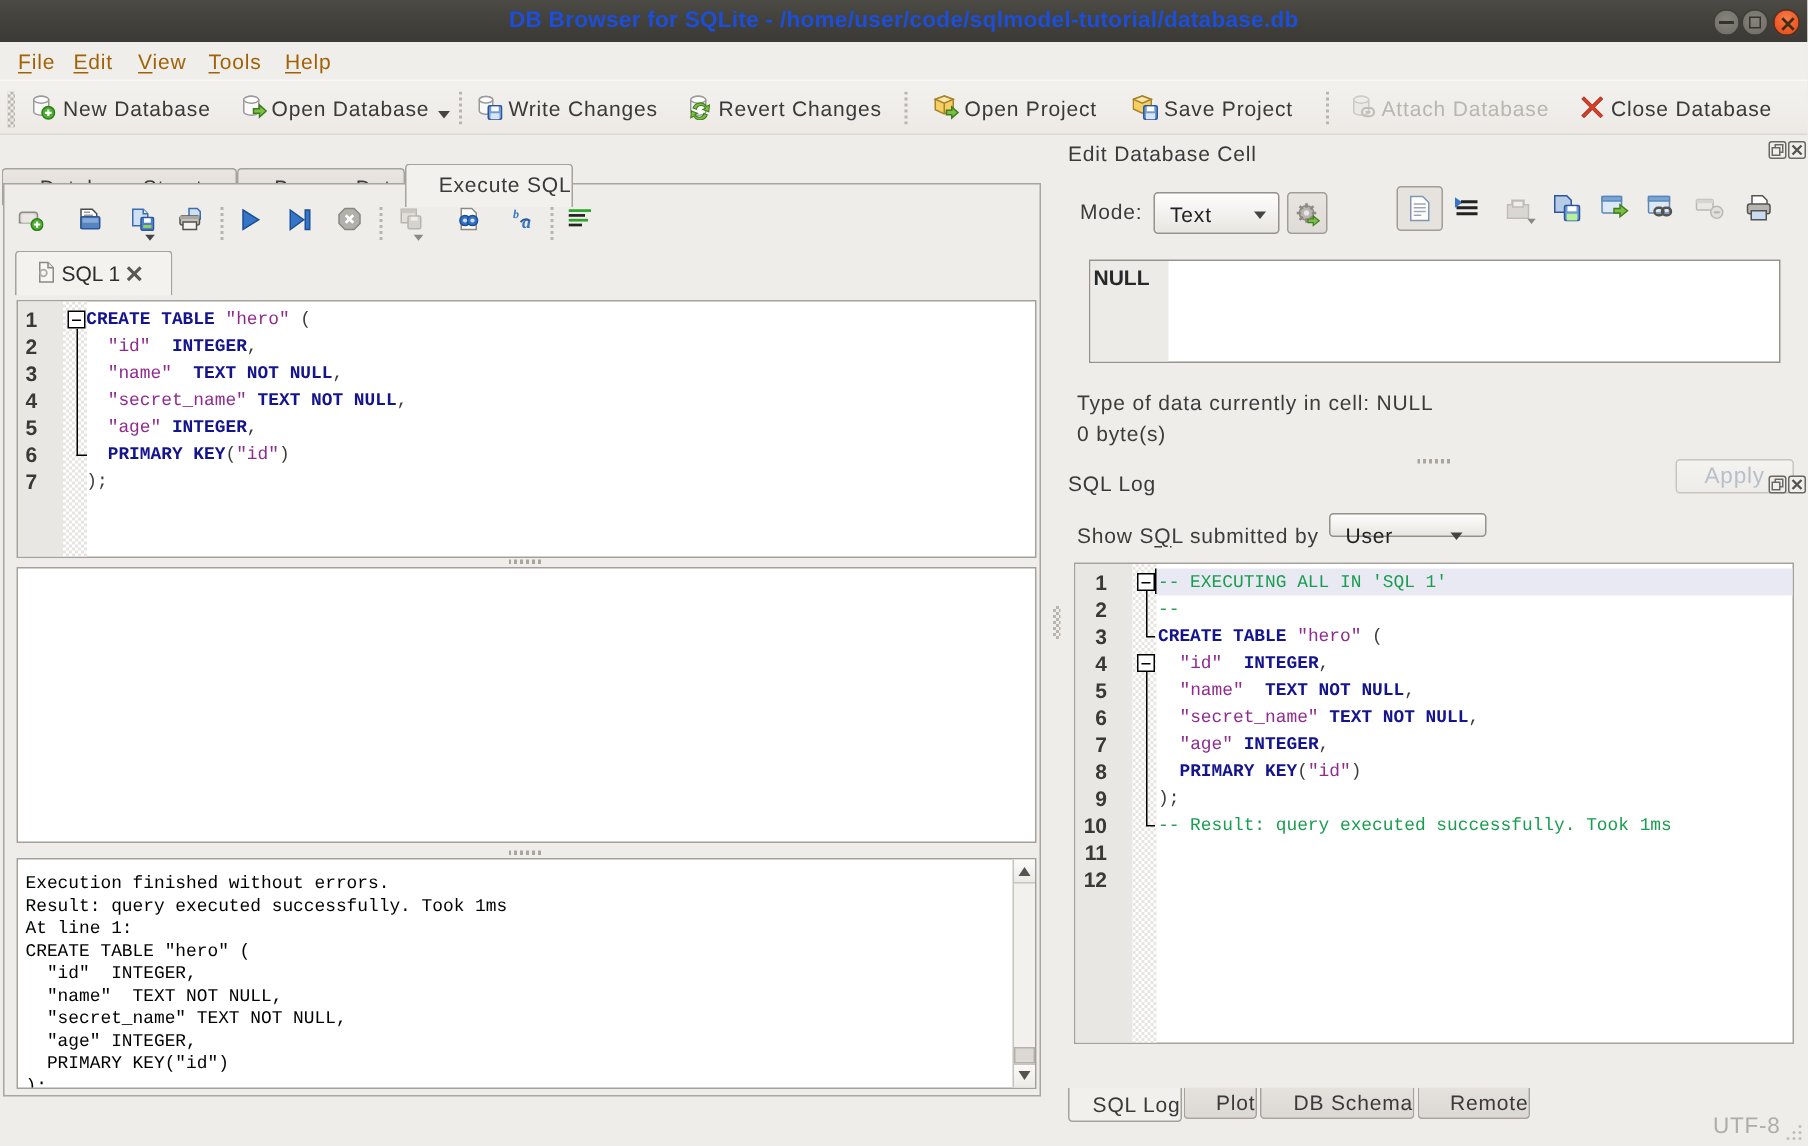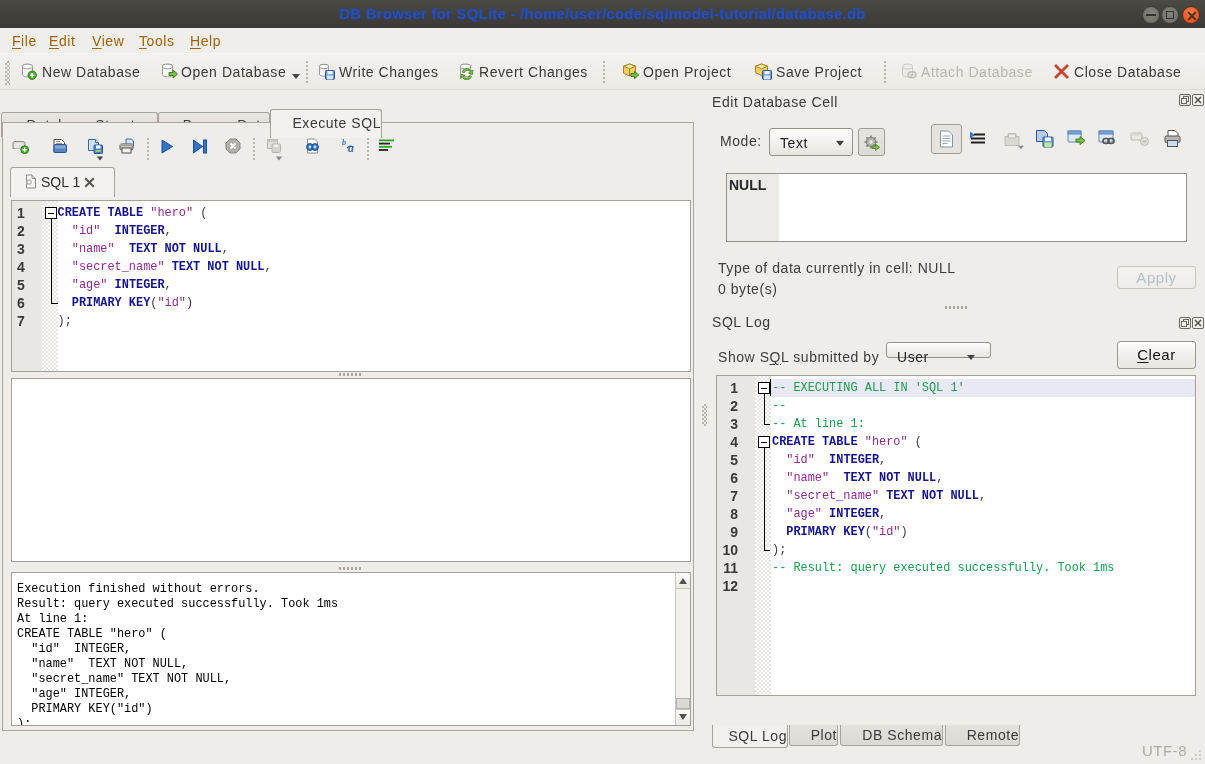--- a/index.html
+++ b/index.html
@@ -37,21 +37,21 @@
 .lnum { font-weight:bold; font-size:14px; color:#3b3936; line-height:18px; font-family:"Liberation Sans",sans-serif; }
 .checker { background-image:conic-gradient(#e7e5e1 25%, #fff 25% 50%, #e7e5e1 50% 75%, #fff 75%); background-size:4px 4px; }
 .k { color:#14148c; font-weight:bold; }
 .s { color:#8f2a8f; }
 .c { color:#199d4e; }
 .codeline { line-height:18px; height:18px; white-space:pre; }
 .foldbox { width:12px; height:12px; border:1px solid #000; background:#fff; }
 .foldbox:after { content:""; position:absolute; left:2px; right:2px; top:5px; height:1px; background:#000; }
 .fline { width:1px; background:#000; }
 
-.btn { border:1px solid #9b968f; border-radius:3px; background:linear-gradient(#fdfdfc,#f3f1ee 40%,#e8e5e0); font-size:15px; color:#111; text-align:center; }
+.btn { border:1px solid #9b968f; border-radius:3px; background:linear-gradient(#fdfdfc,#f3f1ee 40%,#e8e5e0); font-size:15px; color:#111; text-align:center;margin-top:40px; }
 .btn.dis { border:1px solid #c9c5bf; background:linear-gradient(#f5f3f0,#eeece8); color:#b7c0c8; }
 .combo { border:1px solid #96918a; border-radius:3px; background:linear-gradient(#fdfdfc,#f1efec 60%,#e9e6e1); font-size:14px; color:#222; }
 .carrow { width:0; height:0; border-left:4px solid transparent; border-right:4px solid transparent; border-top:5px solid #464442; }
 .dockbtn { width:12px; height:12px; border:1px solid #6b6862; border-radius:2px; background:#f1efec; }
 .dtitle { font-size:14px; color:#3a3a3a; }
 .mitem,.tbtxt,.tab,.dtitle,.combo span,.btn,.uilbl { letter-spacing:0.55px; }
 .iconbtn { border:1px solid #a19c95; border-radius:3px; background:linear-gradient(#e8e5e1,#dfdbd6); }
 </style>
 </head>
 <body>
@@ -378,21 +378,20 @@
 <div class="abs" style="left:770px;top:379px;width:1px;height:17px;background:#000;"></div>
 <div class="abs fline" style="left:764px;top:394px;height:30px;"></div>
 <div class="abs" style="left:764px;top:424px;width:6px;height:1px;background:#000;"></div>
 <div class="abs foldbox" style="left:758px;top:382px;"></div>
 <div class="abs fline" style="left:764px;top:448px;height:102px;"></div>
 <div class="abs" style="left:764px;top:550px;width:6px;height:1px;background:#000;"></div>
 <div class="abs foldbox" style="left:758px;top:436px;"></div>
 <div class="abs mono" style="left:772px;top:379px;">
 <div class="codeline"><span class="c">-- EXECUTING ALL IN 'SQL 1'</span></div>
 <div class="codeline"><span class="c">--</span></div>
-<div class="codeline"><span class="c">-- At line 1:</span></div>
 <div class="codeline"><span class="k">CREATE TABLE</span> <span class="s">"hero"</span> (</div>
 <div class="codeline">  <span class="s">"id"</span>  <span class="k">INTEGER</span>,</div>
 <div class="codeline">  <span class="s">"name"</span>  <span class="k">TEXT NOT NULL</span>,</div>
 <div class="codeline">  <span class="s">"secret_name"</span> <span class="k">TEXT NOT NULL</span>,</div>
 <div class="codeline">  <span class="s">"age"</span> <span class="k">INTEGER</span>,</div>
 <div class="codeline">  <span class="k">PRIMARY KEY</span>(<span class="s">"id"</span>)</div>
 <div class="codeline">);</div>
 <div class="codeline"><span class="c">-- Result: query executed successfully. Took 1ms</span></div>
 </div>
 

